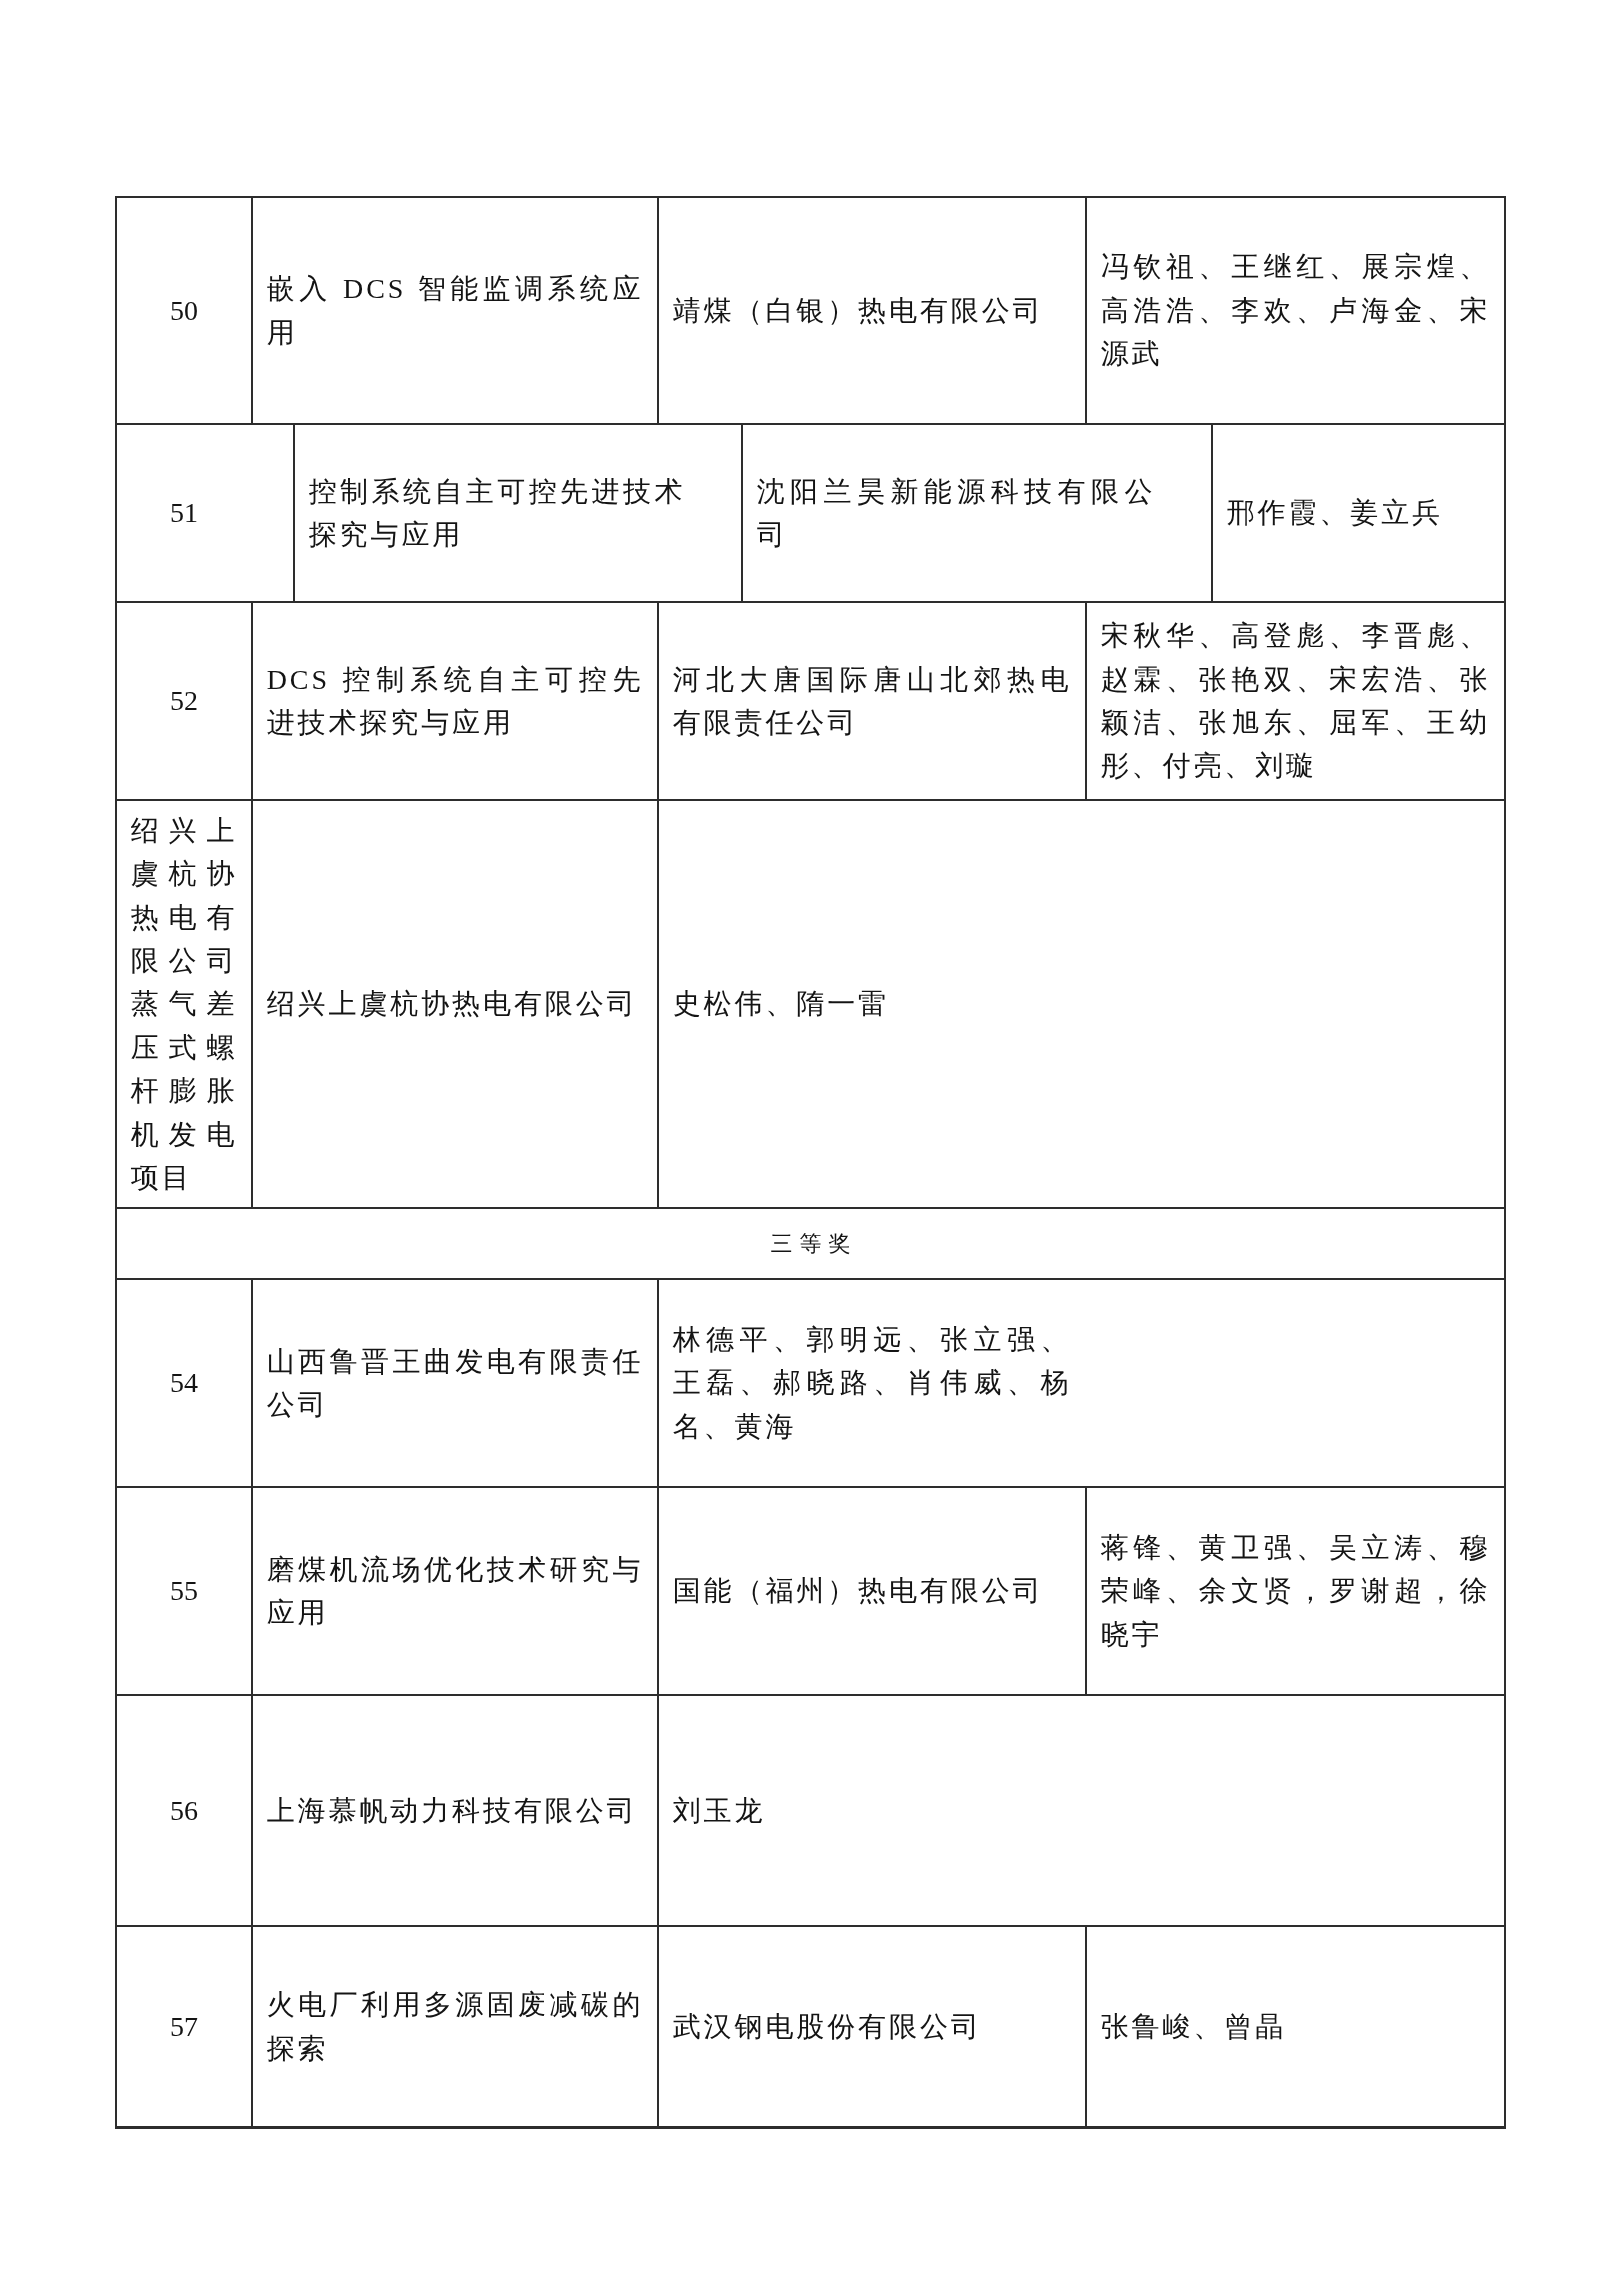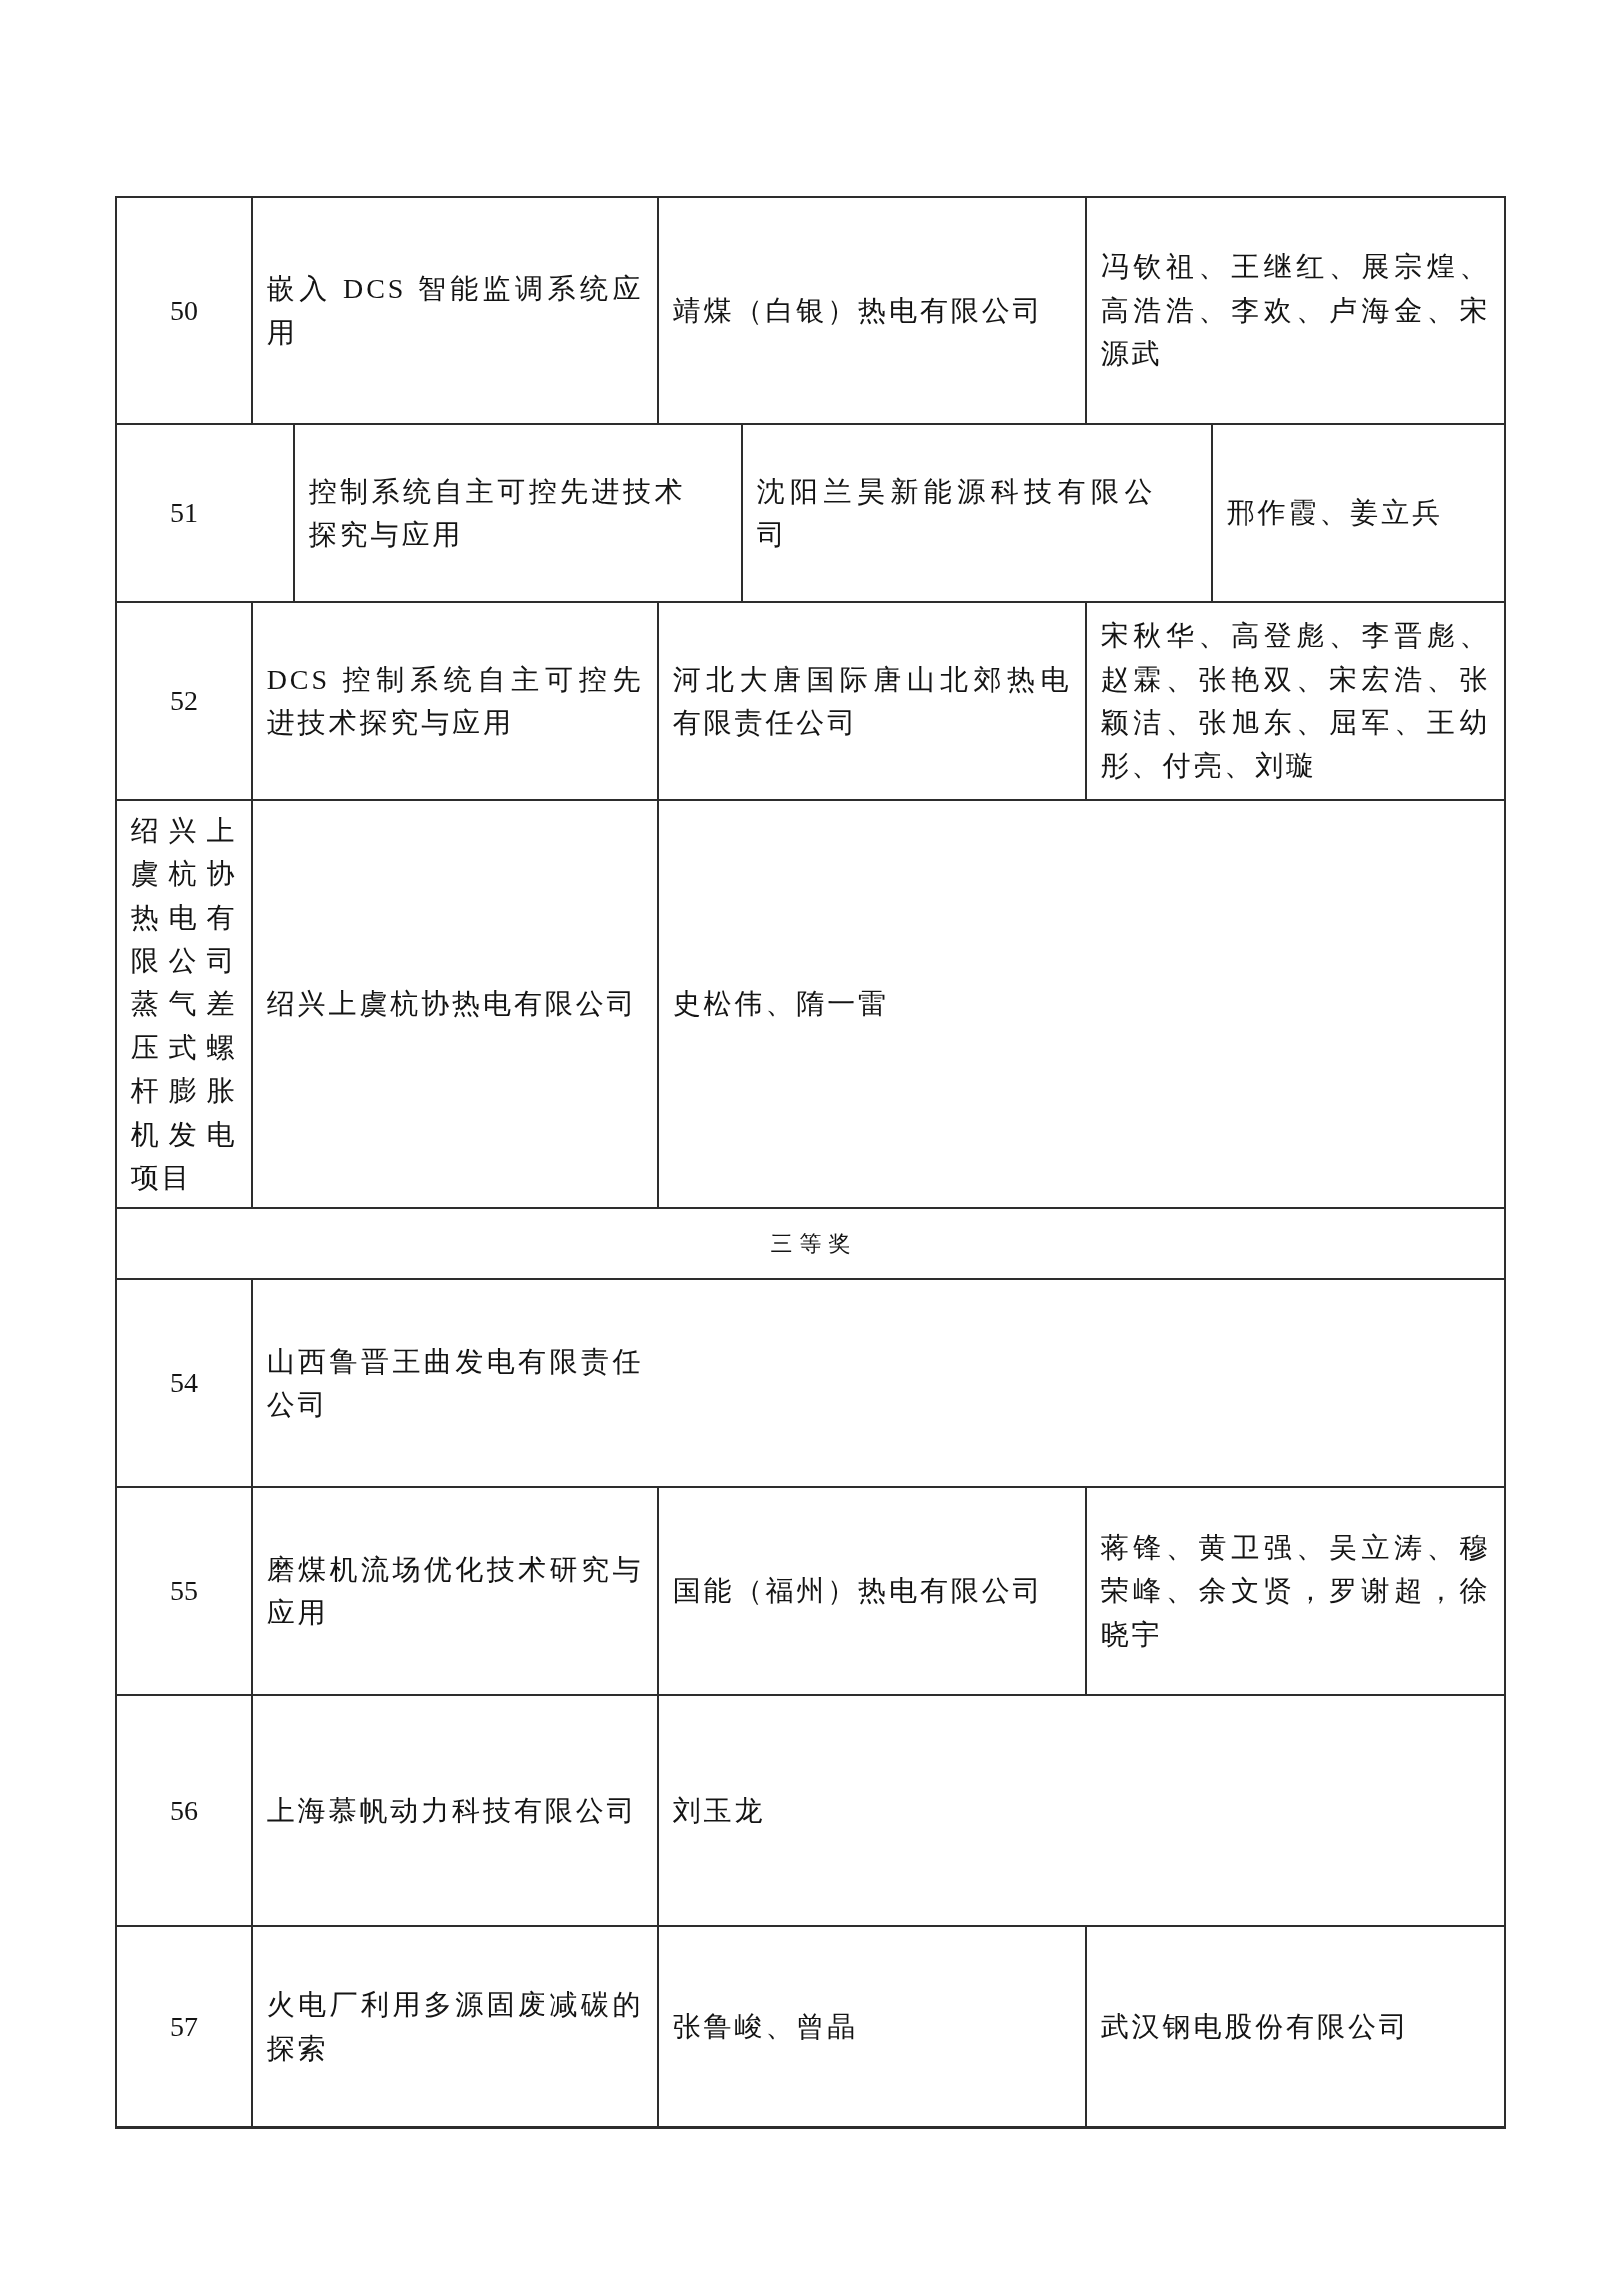--- a/index.html
+++ b/index.html
@@ -147,20 +147,23 @@
       <div class="row section">
         <div class="section-label">三等奖</div>
       </div>
       <div class="row entry">
         <div class="cell no">
           <div class="txt">54</div>
         </div>
         <div class="cell company">
           <div class="txt">山西鲁晋王曲发电有限责任公司</div>
         </div>
+        <div class="cell members">
+          <div class="txt">林德平、郭明远、张立强、王磊、郝晓路、肖伟威、杨名、黄海</div>
+        </div>
       </div>
       <div class="row entry">
         <div class="cell no">
           <div class="txt">55</div>
         </div>
         <div class="cell project">
           <div class="txt">磨煤机流场优化技术研究与应用</div>
         </div>
         <div class="cell company">
           <div class="txt">国能（福州）热电有限公司</div>
@@ -180,22 +183,22 @@
           <div class="txt">刘玉龙</div>
         </div>
       </div>
       <div class="row entry">
         <div class="cell no">
           <div class="txt">57</div>
         </div>
         <div class="cell project">
           <div class="txt">火电厂利用多源固废减碳的探索</div>
         </div>
+        <div class="cell company">
+          <div class="txt">武汉钢电股份有限公司</div>
+        </div>
         <div class="cell members">
           <div class="txt">张鲁峻、曾晶</div>
-        </div>
-        <div class="cell company">
-          <div class="txt">武汉钢电股份有限公司</div>
         </div>
       </div>
     </div>
 </div>
 
 
 </body></html>

